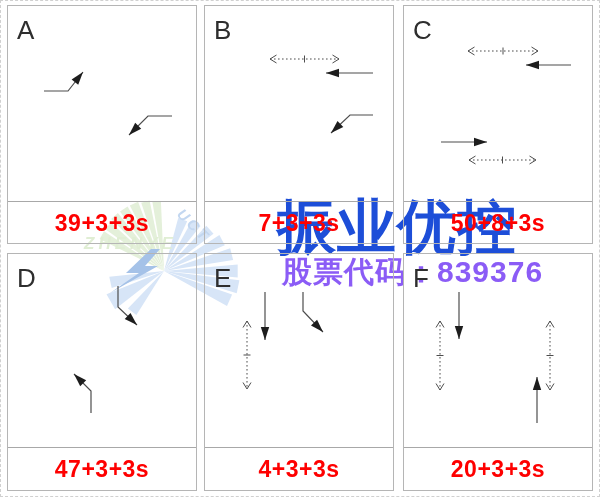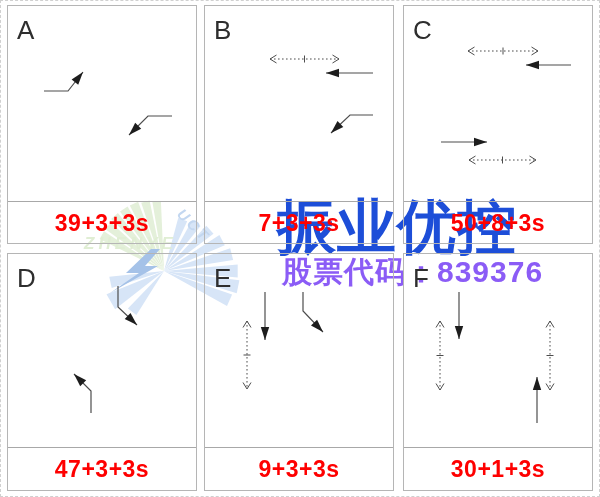--- a/index.html
+++ b/index.html
@@ -196,21 +196,21 @@
             <polyline points="60,38 60,86" fill="none" stroke="#4d4d4d" stroke-width="1.2"></polyline>
             <polygon points="60,86 55.8,73.0 64.2,73.0" fill="#1d1d1d"></polygon>
           </g>
           <g>
             <polyline points="98,38 98,57 118,78" fill="none" stroke="#4d4d4d" stroke-width="1.2"></polyline>
             <polygon points="118,78 106.0,71.5 112.1,65.7" fill="#1d1d1d"></polygon>
           </g>
         </svg>
     </div>
     <div class="strip">
-      <span class="time">9+3+3s</span>
+      <span class="time">4+3+3s</span>
     </div>
   </div>
 
   <div class="panel r2 col3">
     <div class="diagram">
       <div class="panel-letter">F</div>
       <svg class="arrows" width="188" height="192">
           <g>
             <line x1="36" y1="67" x2="36" y2="136" stroke="#4d4d4d" stroke-width="1" stroke-dasharray="1.6,2.4"></line>
             <line x1="36" y1="136" x2="32.0" y2="129.5" stroke="#4d4d4d" stroke-width="1"></line>
@@ -231,17 +231,17 @@
             <line x1="146" y1="67" x2="146" y2="136" stroke="#4d4d4d" stroke-width="1" stroke-dasharray="1.6,2.4"></line>
             <line x1="146" y1="136" x2="142.0" y2="129.5" stroke="#4d4d4d" stroke-width="1"></line>
             <line x1="146" y1="136" x2="150.0" y2="129.5" stroke="#4d4d4d" stroke-width="1"></line>
             <line x1="146" y1="67" x2="142.0" y2="73.5" stroke="#4d4d4d" stroke-width="1"></line>
             <line x1="146" y1="67" x2="150.0" y2="73.5" stroke="#4d4d4d" stroke-width="1"></line>
             <line x1="149.5" y1="101.5" x2="142.5" y2="101.5" stroke="#4d4d4d" stroke-width="1"></line>
           </g>
         </svg>
     </div>
     <div class="strip">
-      <span class="time">30+1+3s</span>
+      <span class="time">20+3+3s</span>
     </div>
   </div>
 
 </div>
 
 </body></html>

